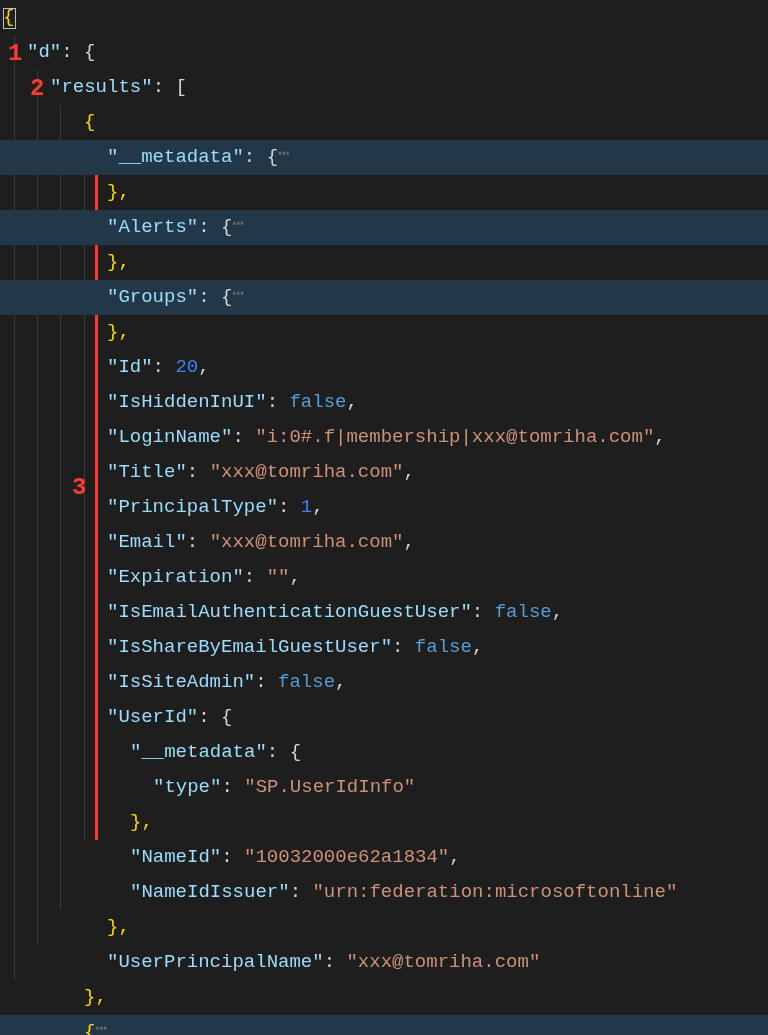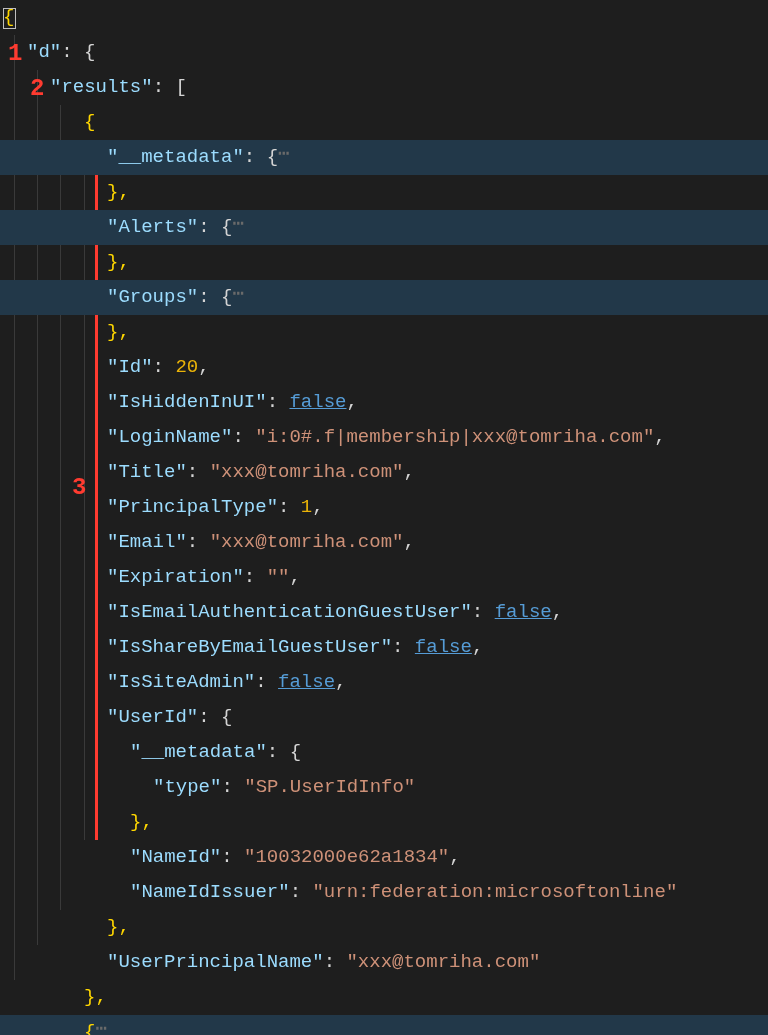--- a/index.html
+++ b/index.html
@@ -44,22 +44,22 @@
     background: #ff3b30;
   }
   .content {
     position: absolute;
     left: 0;
     top: 0;
     white-space: pre;
   }
   .key   { color: #9cdcfe; }
   .str   { color: #ce9178; }
-  .num   { color: #eab308; }
-  .bool  { color: #569cd6; text-decoration: underline; }
+  .num   { color: #3b82f6; }
+  .bool  { color: #569cd6; }
   .punct { color: #d4d4d4; }
   .brace { color: #ffd700; }
   .fold  { color: #6a6a6a; position: relative; top: -3px; }
   .annot {
     position: absolute;
     color: #ff3b30;
     font-weight: 800;
     font-size: 24px;
   }
   .cursor {

